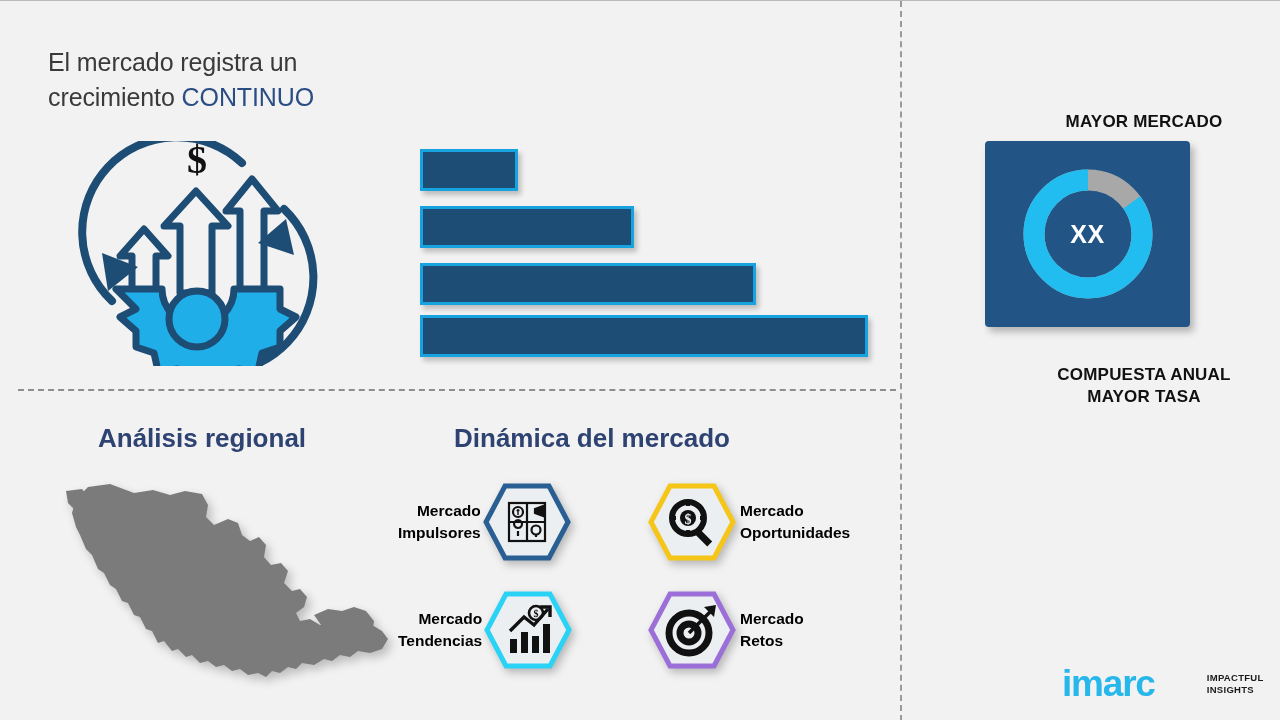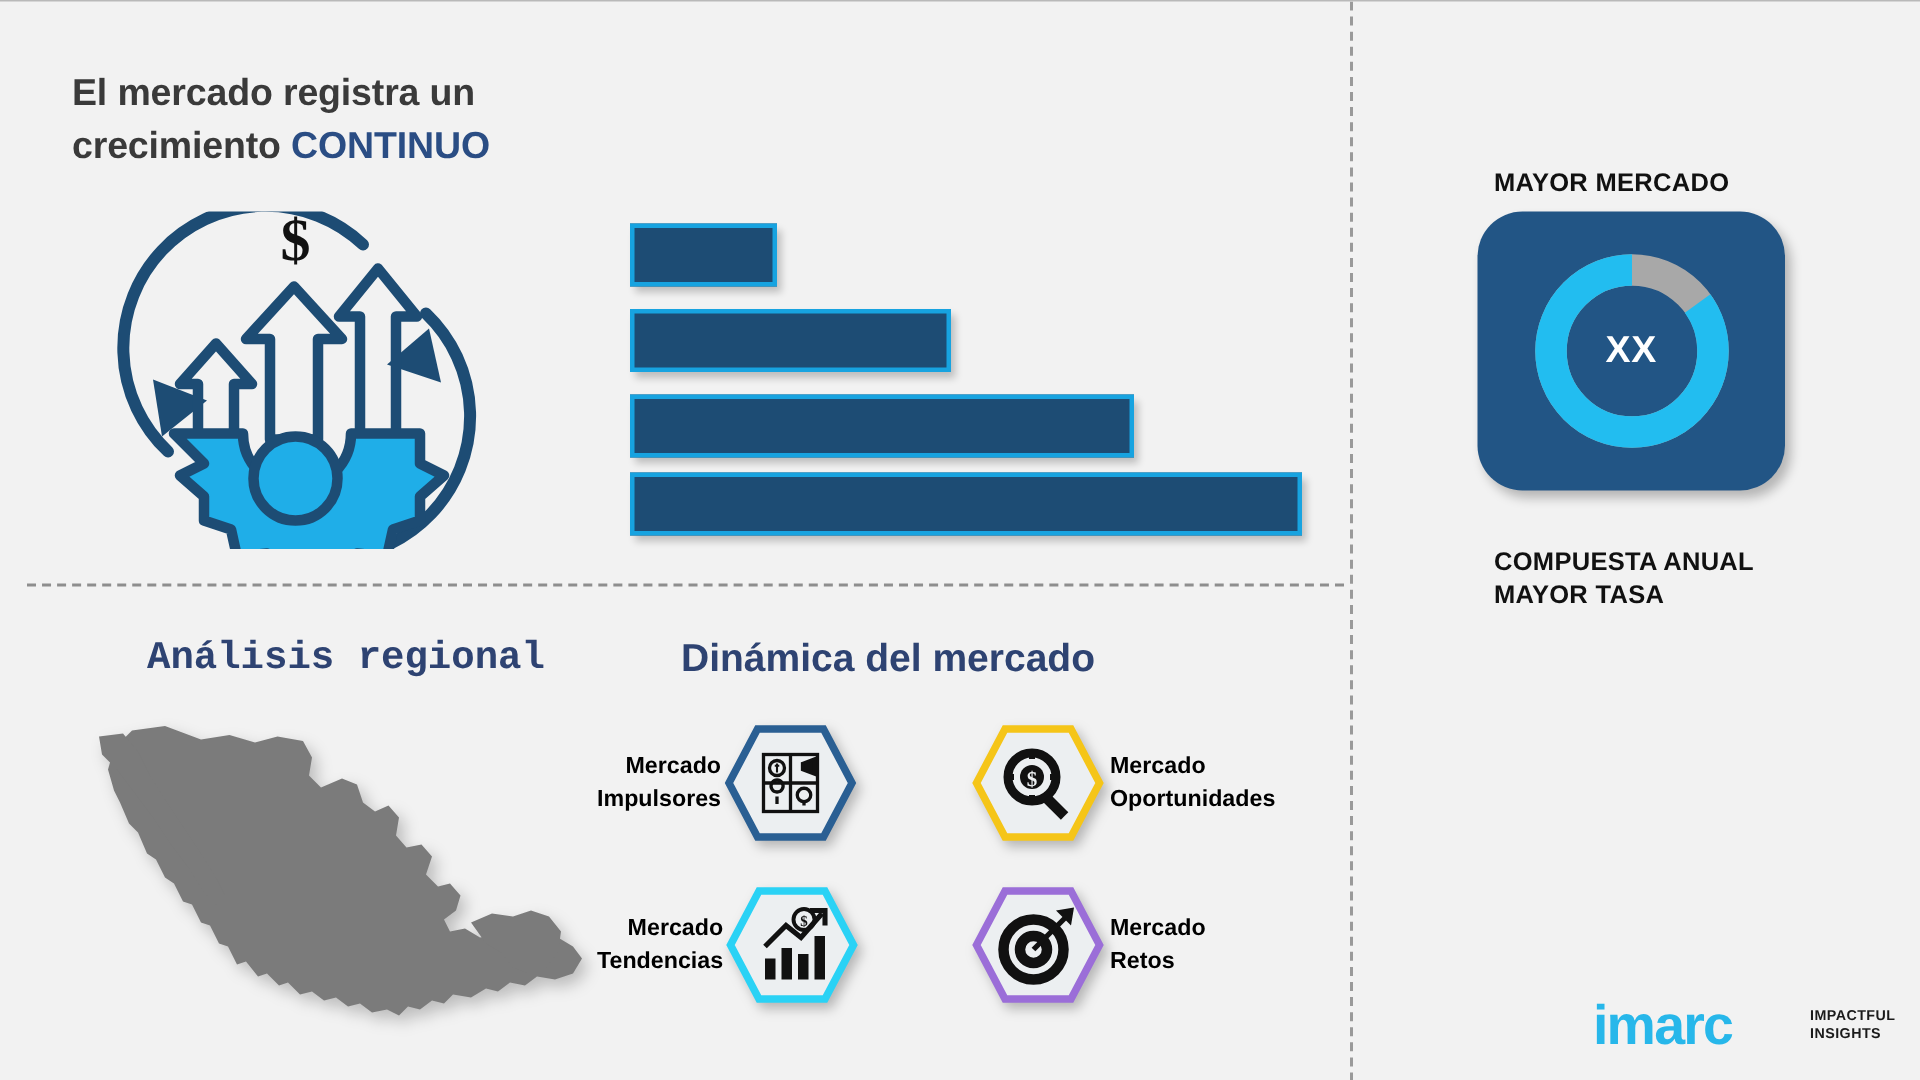--- a/index.html
+++ b/index.html
@@ -19,31 +19,31 @@
     border-left:2px dashed #9a9a9a;
   }
   .h-divider{
     position:absolute;left:18px;top:388px;width:878px;height:0;
     border-top:2px dashed #8e8e8e;
   }
 
   
   .h-growth{
     position:absolute;left:48px;top:44px;width:355px;
-    font-size:25px;font-weight:bold;color:#3a3a3a;line-height:1.38;
+    font-size:25px;font-weight:normal;color:#3a3a3a;line-height:1.38;
     letter-spacing:-.1px;
   }
   .h-growth .accent{color:#2a4d84;}
   .h-opportunity{
     position:absolute;left:415px;top:54px;width:470px;
     font-size:25px;font-weight:bold;color:#2e4372;letter-spacing:-.2px;
   }
   .h-regional{
     position:absolute;left:98px;top:422px;width:300px;
-    font-size:26px;font-weight:bold;color:#2e4372;font-family:Liberation Mono, monospace;
+    font-size:26px;font-weight:bold;color:#2e4372;
   }
   .h-dynamics{
     position:absolute;left:454px;top:422px;width:400px;
     font-size:26px;font-weight:bold;color:#2e4372;
   }
 
   
   .growth-icon{position:absolute;left:72px;top:140px;width:250px;height:225px;}
 
   
@@ -68,29 +68,29 @@
   .hexbox svg{display:block;width:88px;height:78px;}
   .dyn-label{
     font-size:15.5px;font-weight:bold;color:#000000;line-height:1.42;
     white-space:nowrap;
   }
   .lbl-left{text-align:right;margin-right:2px;}
   .lbl-right{text-align:left;margin-left:4px;}
 
   
   .panel-title{
-    position:absolute;width:240px;left:996px;
+    position:absolute;text-align:center;width:240px;left:1024px;
     font-size:17px;font-weight:bold;color:#111;line-height:1.3;
     letter-spacing:.2px;
   }
   #t-market{top:110px;}
   #t-cagr{top:363px;}
   .donut-card{
     position:absolute;left:985px;width:205px;height:186px;
-    background:#225585;border-radius:30px;
+    background:#225585;border-radius:4px;
     box-shadow:4px 5px 7px rgba(0,0,0,.25);
   }
   #card-market{top:140px;}
   #card-cagr{top:422px;}
   .donut-card svg{position:absolute;left:50%;top:50%;
     transform:translate(-50%,-50%);}
   .donut-val{
     position:absolute;left:0;right:0;top:50%;transform:translateY(-50%);
     text-align:center;color:#fff;font-size:25px;font-weight:bold;
     letter-spacing:.5px;

